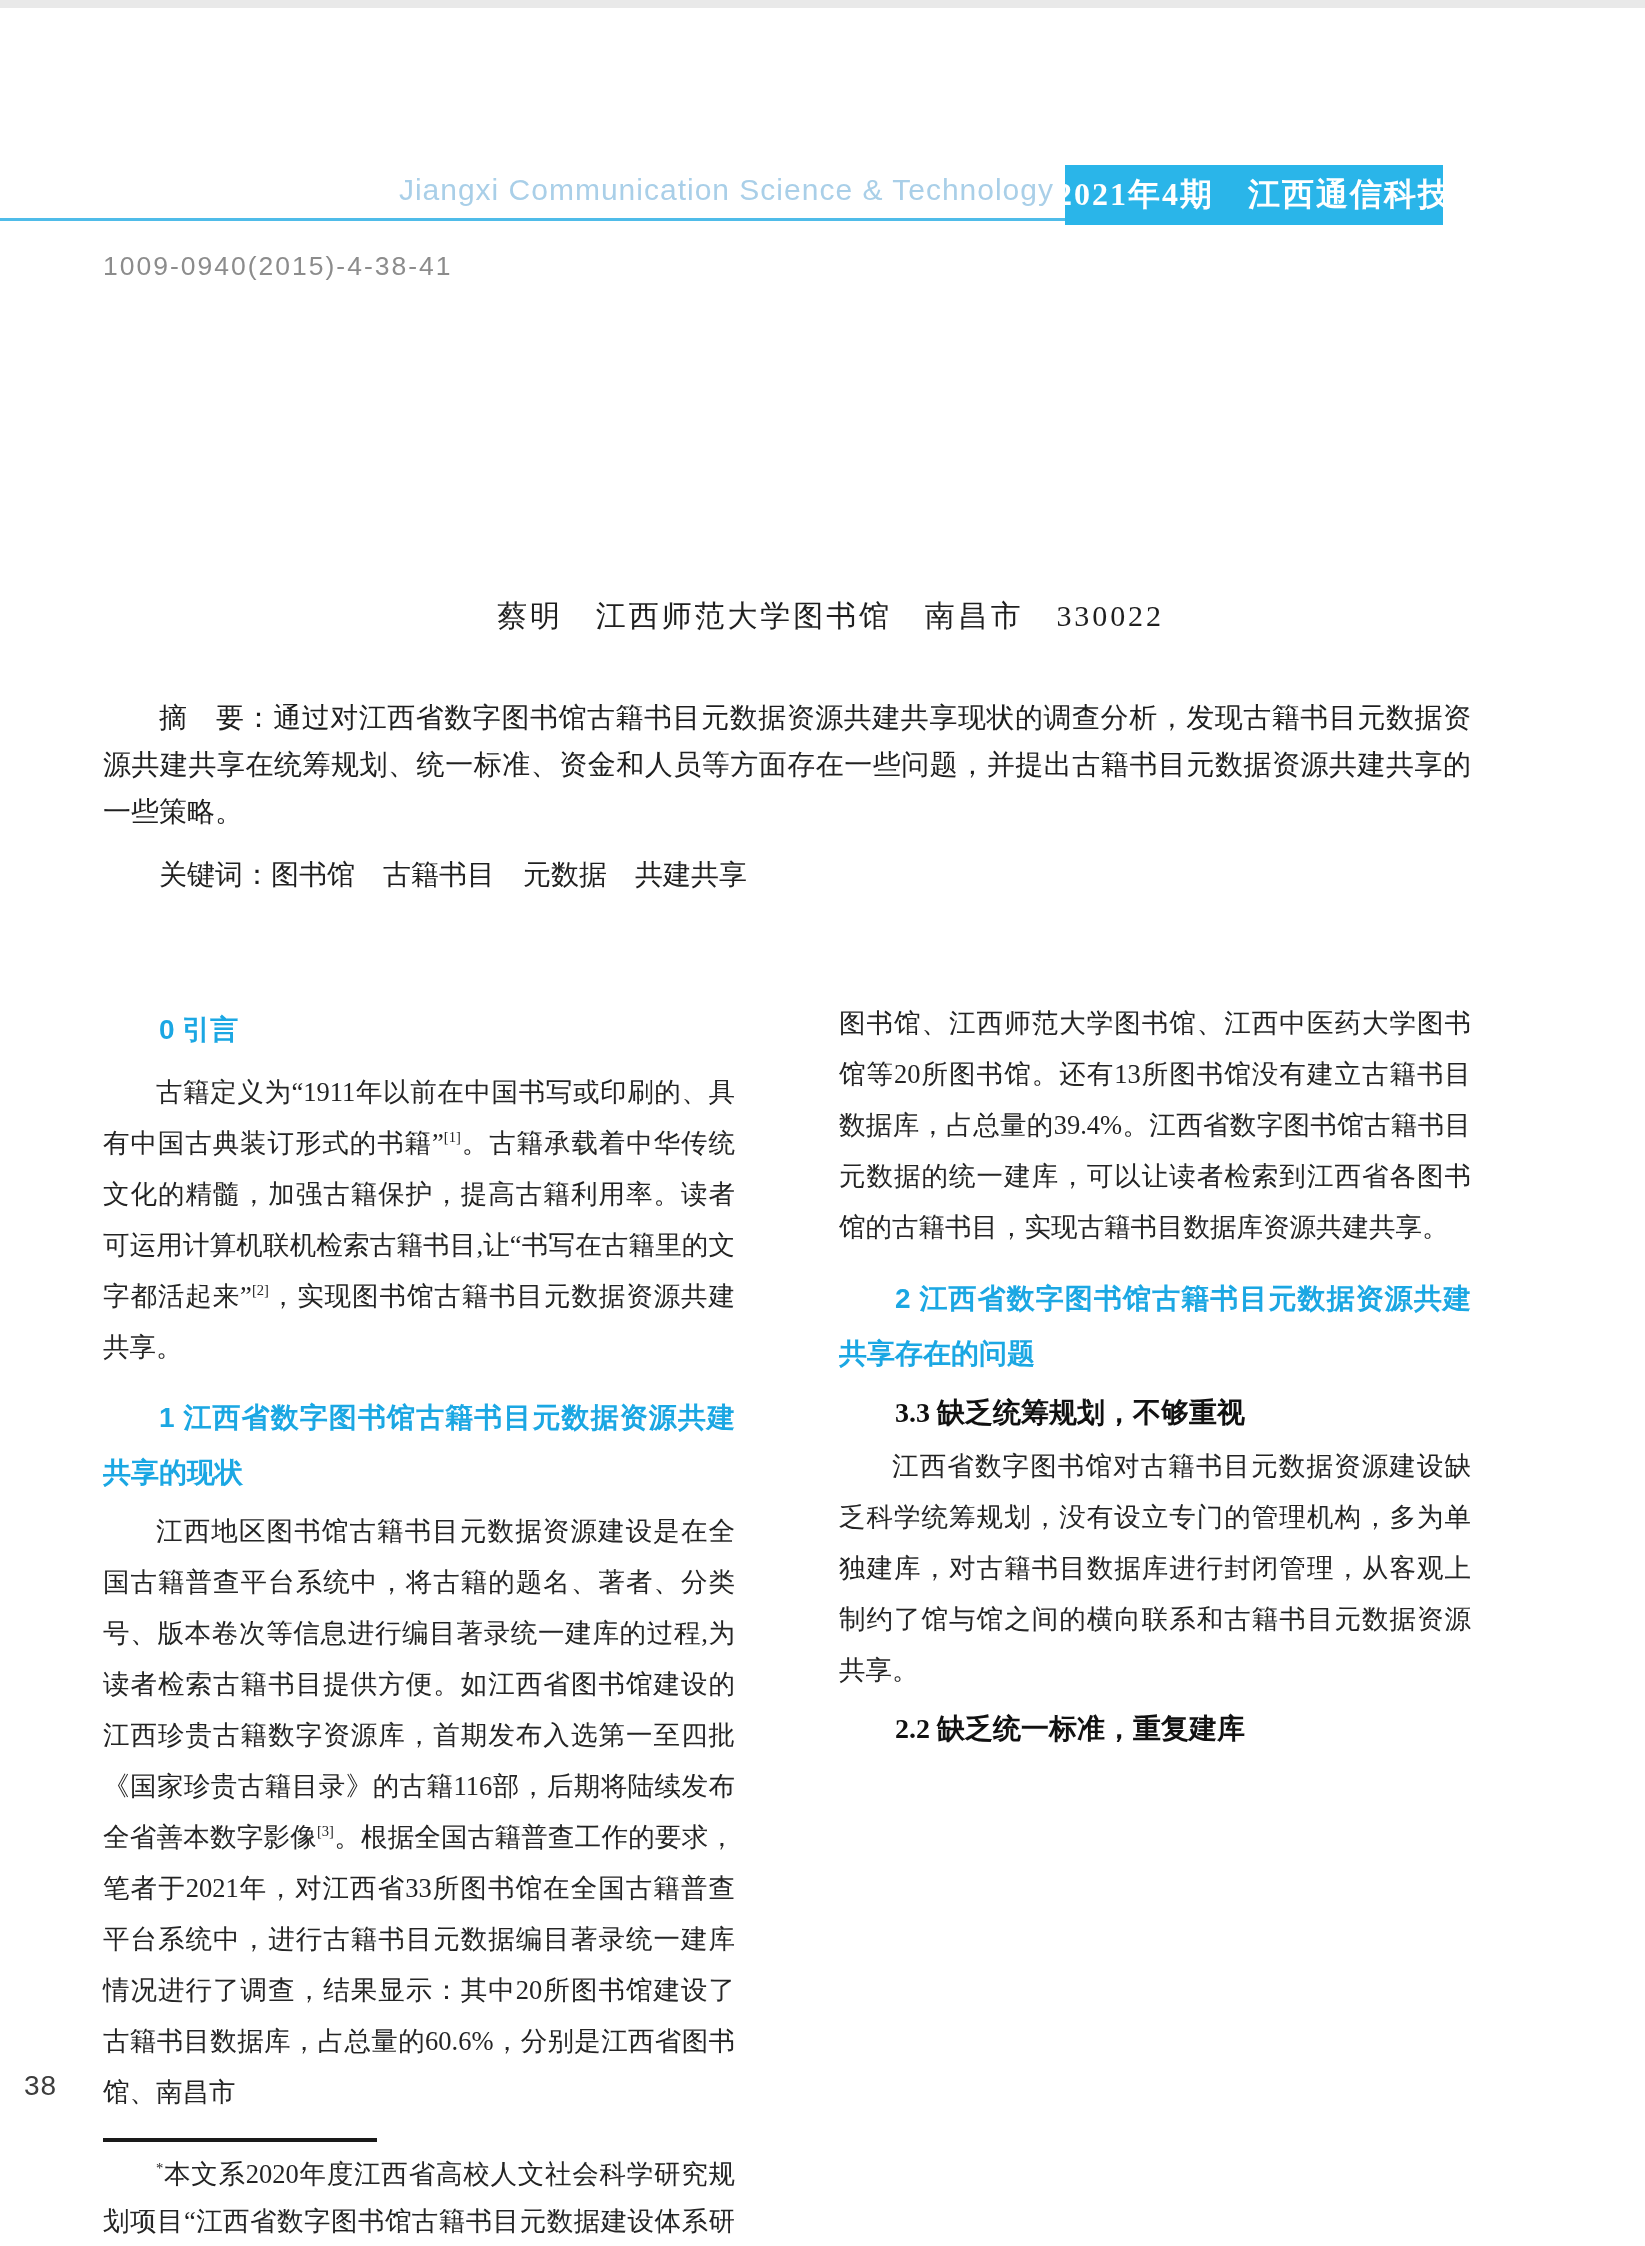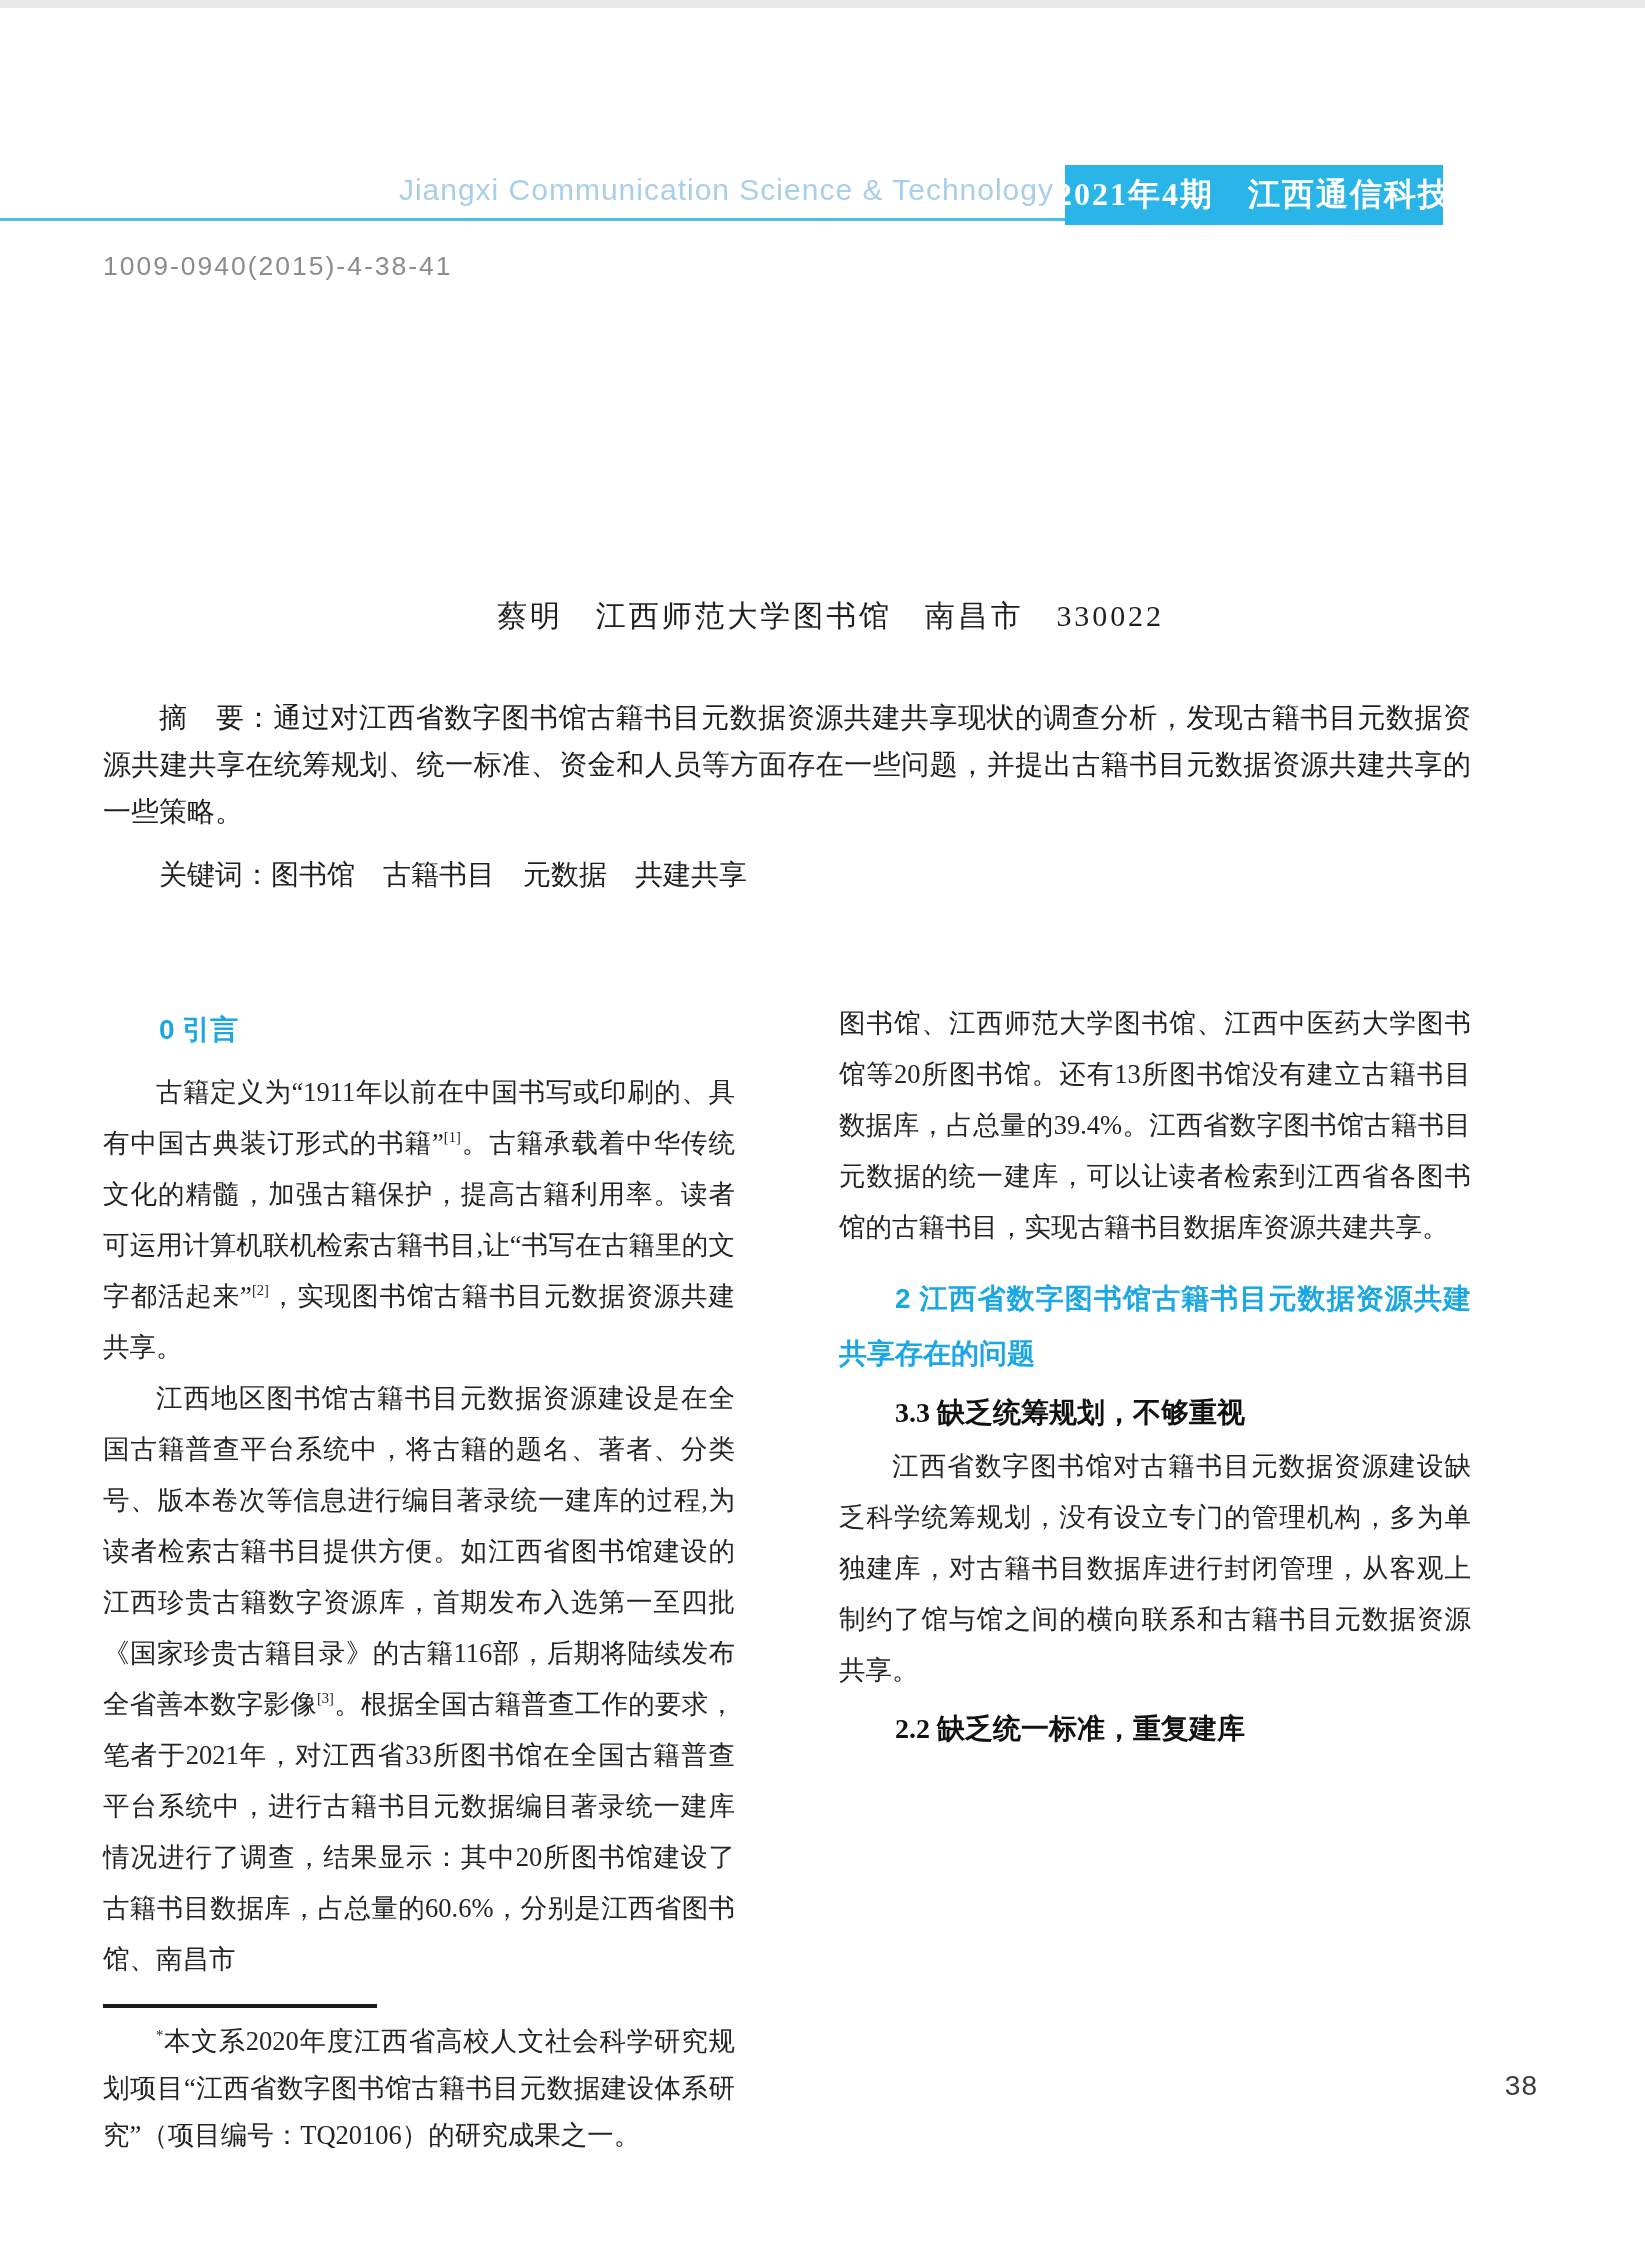--- a/index.html
+++ b/index.html
@@ -61,21 +61,21 @@
   .h-black {
     font-weight:bold; font-size:28px; line-height:53px; text-indent:2em;
     margin:5.9px 0 2px 0; color:#111111;
   }
   sup { font-size:0.55em; line-height:0; vertical-align:super; }
   
   .fn-rule { width:274px; height:3.9px; background:#1a1a1a; margin:19.6px 0 9.8px 0; }
   .footnote { font-size:26.5px; line-height:47px; text-indent:2em; text-align:justify; margin:0; color:#242424; }
   
   .page-number {
-    position:absolute; left:0; right:108px; top:2062px; text-align:right;
+    position:absolute; left:0; right:108px; top:2062px; text-align:left;
     font-family:"Liberation Sans","DejaVu Sans",sans-serif;
     font-size:28px; color:#3d3d3d; letter-spacing:1px;padding-left:24px;
   }
 </style>
 </head>
 <body>
 
 <div class="page">
 
   <div class="header-en">Jiangxi Communication Science &amp; Technology</div>
@@ -90,20 +90,21 @@
   <div class="abstract">
     <p><span>摘　要：</span><span>通过对江西省数字图书馆古籍书目元数据资源共建共享现状的调查分析，发现古籍书目元数据资源共建共享在统筹规划、统一标准、资金和人员等方面存在一些问题，并提出古籍书目元数据资源共建共享的一些策略。</span></p>
     <p class="kw"><span>关键词：</span><span>图书馆　古籍书目　元数据　共建共享</span></p>
   </div>
 
   <div class="columns">
 
     <div class="col">
       <div class="h-blue first">0 引言</div>
       <p>古籍定义为“1911年以前在中国书写或印刷的、具有中国古典装订形式的书籍”<sup>[1]</sup>。古籍承载着中华传统文化的精髓，加强古籍保护，提高古籍利用率。读者可运用计算机联机检索古籍书目,让“书写在古籍里的文字都活起来”<sup>[2]</sup>，实现图书馆古籍书目元数据资源共建共享。</p>
+      <div class="h-blue">1 江西省数字图书馆古籍书目元数据资源共建共享的现状</div>
       <p>江西地区图书馆古籍书目元数据资源建设是在全国古籍普查平台系统中，将古籍的题名、著者、分类号、版本卷次等信息进行编目著录统一建库的过程,为读者检索古籍书目提供方便。如江西省图书馆建设的江西珍贵古籍数字资源库，首期发布入选第一至四批《国家珍贵古籍目录》的古籍116部，后期将陆续发布全省善本数字影像<sup>[3]</sup>。根据全国古籍普查工作的要求，笔者于2021年，对江西省33所图书馆在全国古籍普查平台系统中，进行古籍书目元数据编目著录统一建库情况进行了调查，结果显示：其中20所图书馆建设了古籍书目数据库，占总量的60.6%，分别是江西省图书馆、南昌市</p>
       <div class="fn-rule"></div>
       <p class="footnote"><sup>*</sup>本文系2020年度江西省高校人文社会科学研究规划项目“江西省数字图书馆古籍书目元数据建设体系研究”（项目编号：TQ20106）的研究成果之一。</p>
     </div>
 
     <div class="col">
       <p class="no-indent">图书馆、江西师范大学图书馆、江西中医药大学图书馆等20所图书馆。还有13所图书馆没有建立古籍书目数据库，占总量的39.4%。江西省数字图书馆古籍书目元数据的统一建库，可以让读者检索到江西省各图书馆的古籍书目，实现古籍书目数据库资源共建共享。</p>
       <div class="h-blue">2 江西省数字图书馆古籍书目元数据资源共建共享存在的问题</div>
       <div class="h-black">3.3 缺乏统筹规划，不够重视</div>
       <p>江西省数字图书馆对古籍书目元数据资源建设缺乏科学统筹规划，没有设立专门的管理机构，多为单独建库，对古籍书目数据库进行封闭管理，从客观上制约了馆与馆之间的横向联系和古籍书目元数据资源共享。</p>

